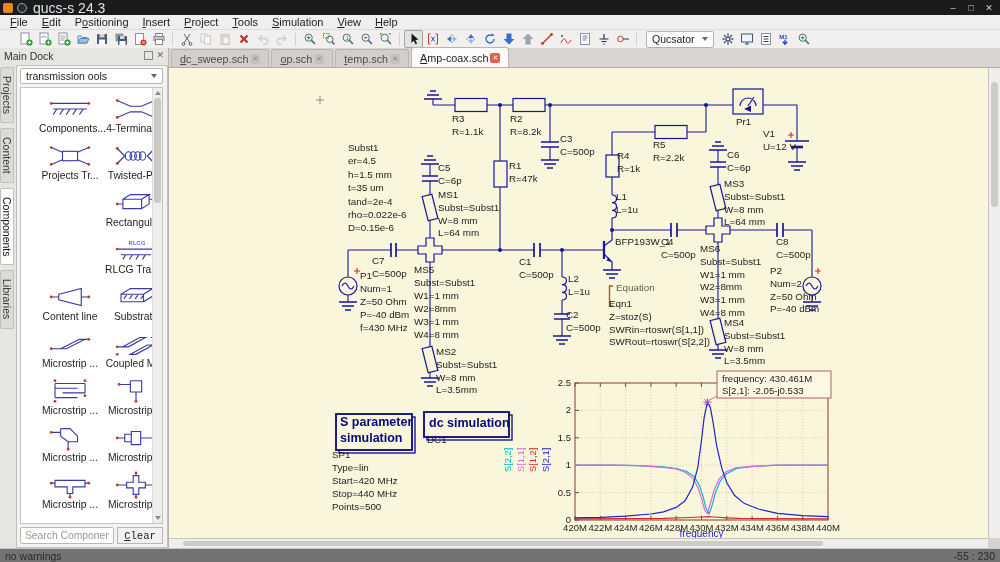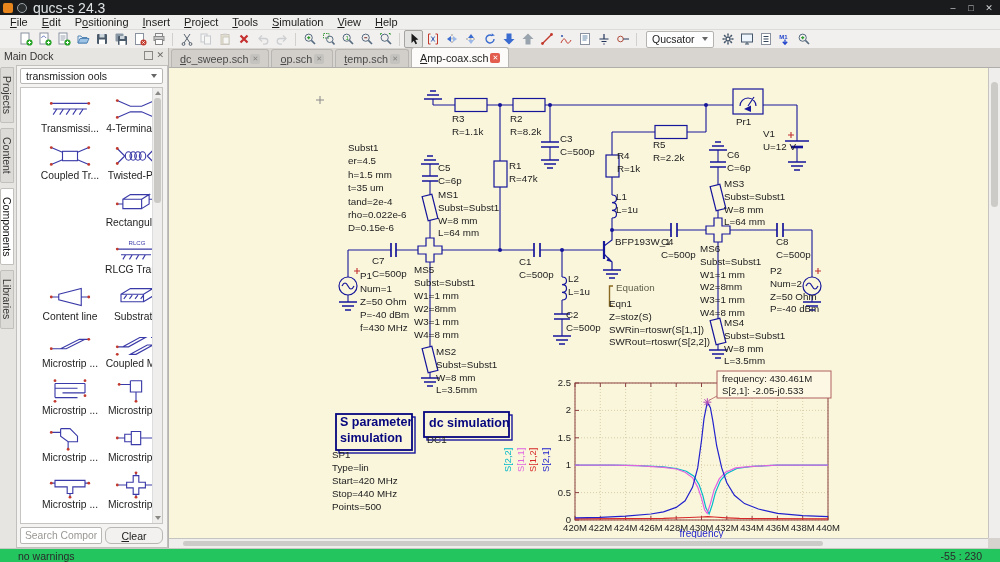--- a/index.html
+++ b/index.html
@@ -50,41 +50,41 @@
   .clabel{font-size:10.3px;color:#1e1e1e;white-space:nowrap;margin-top:-1px;}
   .listscroll{position:absolute;right:0;top:0;width:9px;bottom:0;background:#efeeec;border-left:1px solid #ddd;}
   .lthumb{position:absolute;left:1px;right:1px;top:10px;height:105px;background:#cbc9c5;border-radius:3px;}
   .larrow{position:absolute;left:2px;width:0;height:0;border-left:3px solid transparent;border-right:3px solid transparent;}
   .larrow.up{top:3px;border-bottom:4px solid #8a8884;}
   .larrow.dn{bottom:3px;border-top:4px solid #8a8884;}
   .searchrow{position:absolute;left:3px;right:4px;bottom:3px;height:17px;display:flex;gap:3px;}
   .searchbox{flex:1;min-width:0;border:1px solid #b9b7b3;background:#fff;font-size:10.3px;padding:0 4px;
              font-family:inherit;color:#222;border-radius:2px;}
   .searchbox::placeholder{color:#9a9894;}
-  .clearbtn{width:58px;font-size:10.5px;background:#f2f1ef;border:1px solid #b9b7b3;border-radius:6px;color:#222;font-family:Liberation Sans, sans-serif;}
+  .clearbtn{width:46px;font-size:10.5px;background:#f2f1ef;border:1px solid #b9b7b3;border-radius:0;color:#222;font-family:Liberation Mono, monospace;}
   
   .tabbar{position:absolute;left:169px;top:48px;right:0;height:20px;background:#d8d5d1;border-bottom:1px solid #b0aeaa;
           display:flex;align-items:flex-end;padding-left:2px;box-sizing:border-box;}
   .dtab{height:17px;display:flex;align-items:center;gap:2px;padding:0 8px;font-size:10.8px;color:#4a4a4a;
         background:#d2cfcb;border:1px solid #b8b6b2;border-bottom:none;border-radius:3px 3px 0 0;margin-right:2px;}
   .dtab.active{background:#fcfbfa;color:#222;height:19px;}
   .tclose{width:10px;height:10px;border-radius:2px;background:#c5c3bf;color:#878581;font-size:7px;line-height:10px;text-align:center;}
   .dtab.active .tclose{background:#e25d4d;color:#fff;}
   
   .canvas{position:absolute;left:169px;top:68px;width:819px;height:470px;background-color:#faf6dc;
           background-image:radial-gradient(#d2c28d 0.6px,rgba(0,0,0,0) 0.7px);background-size:6px 6px;background-position:1px 1px;}
   #schem{position:absolute;inset:0;width:100%;height:100%;}
   #schem text{font-family:"Liberation Sans",sans-serif;}
   
   .vscroll{position:absolute;right:0;top:68px;width:12px;height:470px;background:#efeeec;border-left:1px solid #c6c4c0;box-sizing:border-box;}
   .vthumb{position:absolute;left:2px;right:2px;top:14px;height:125px;background:#cdcbc7;border-radius:4px;}
   .hscroll{position:absolute;left:169px;top:538px;width:819px;height:10px;background:#efeeec;border-top:1px solid #c6c4c0;box-sizing:border-box;}
   .hthumb{position:absolute;top:2px;bottom:2px;left:14px;width:640px;background:#cdcbc7;border-radius:4px;}
-  .statusbar{position:absolute;left:0;right:0;bottom:0;height:14px;background:#22c55e;border-top:1px solid #c9c7c3;
-             display:flex;align-items:center;justify-content:space-between;font-size:10.5px;color:#2a2a2a;padding:0 18px;box-sizing:border-box;}
+  .statusbar{position:absolute;left:0;right:0;bottom:0;height:14px;background:#737373;border-top:1px solid #c9c7c3;
+             display:flex;align-items:center;justify-content:space-between;font-size:10.5px;color:#2a2a2a;padding:0 5px;box-sizing:border-box;}
 </style>
 </head>
 <body>
 
 <div class="titlebar">
   <span class="applogo"></span>
   <span class="appicon2"></span>
   <span class="wtitle">qucs-s 24.3</span>
   <span class="wctrls" id="wctrls">
       <span class="wbtn">–</span>
@@ -498,39 +498,39 @@
         </div>
         <div class="ccell" style="left: 18px; top: 53px;">
           <svg viewBox="0 0 56 32" fill="none" stroke="#3a3aa8" stroke-width="1.2">
             <path d="M8 7l12 5M8 25l12-5M48 7l-12 5M48 25l-12-5"></path>
             <rect x="20" y="11" width="16" height="10"></rect>
             <circle cx="8" cy="7" r="1.5" fill="#c23a2e" stroke="none"></circle>
             <circle cx="48" cy="7" r="1.5" fill="#c23a2e" stroke="none"></circle>
             <circle cx="8" cy="25" r="1.5" fill="#c23a2e" stroke="none"></circle>
             <circle cx="48" cy="25" r="1.5" fill="#c23a2e" stroke="none"></circle>
           </svg>
-          <div class="clabel">Coupled Tr...</div>
+          <div class="clabel">Projects Tr...</div>
         </div>
         <div class="ccell" style="left: 84px; top: 6px;">
           <svg viewBox="0 0 56 32" fill="none" stroke="#3a3aa8" stroke-width="1.2">
             <path d="M8 7l14 6h12l14-6M8 25l14-6h12l14 6"></path>
             <circle cx="8" cy="7" r="1.5" fill="#c23a2e" stroke="none"></circle>
             <circle cx="48" cy="7" r="1.5" fill="#c23a2e" stroke="none"></circle>
             <circle cx="8" cy="25" r="1.5" fill="#c23a2e" stroke="none"></circle>
             <circle cx="48" cy="25" r="1.5" fill="#c23a2e" stroke="none"></circle>
           </svg>
           <div class="clabel">4-Terminal ...</div>
         </div>
         <div class="ccell" style="left: 18px; top: 6px;">
           <svg viewBox="0 0 56 32" fill="none" stroke="#3a3aa8" stroke-width="1.2">
             <path d="M8 10h40M10 16h36M14 16l-4 6M21 16l-4 6M28 16l-4 6M35 16l-4 6M42 16l-4 6"></path>
             <circle cx="8" cy="10" r="1.5" fill="#c23a2e" stroke="none"></circle>
             <circle cx="48" cy="10" r="1.5" fill="#c23a2e" stroke="none"></circle>
           </svg>
-          <div class="clabel">Transmissi...</div>
+          <div class="clabel">Components...</div>
         </div>
       <div class="listscroll">
         <span class="larrow up"></span>
         <div class="lthumb"></div>
         <span class="larrow dn"></span>
       </div>
     </div>
     <div class="searchrow">
       <input class="searchbox" placeholder="Search Components" style="">
       <button class="clearbtn" id="clearbtn"><u>C</u>lear</button>

